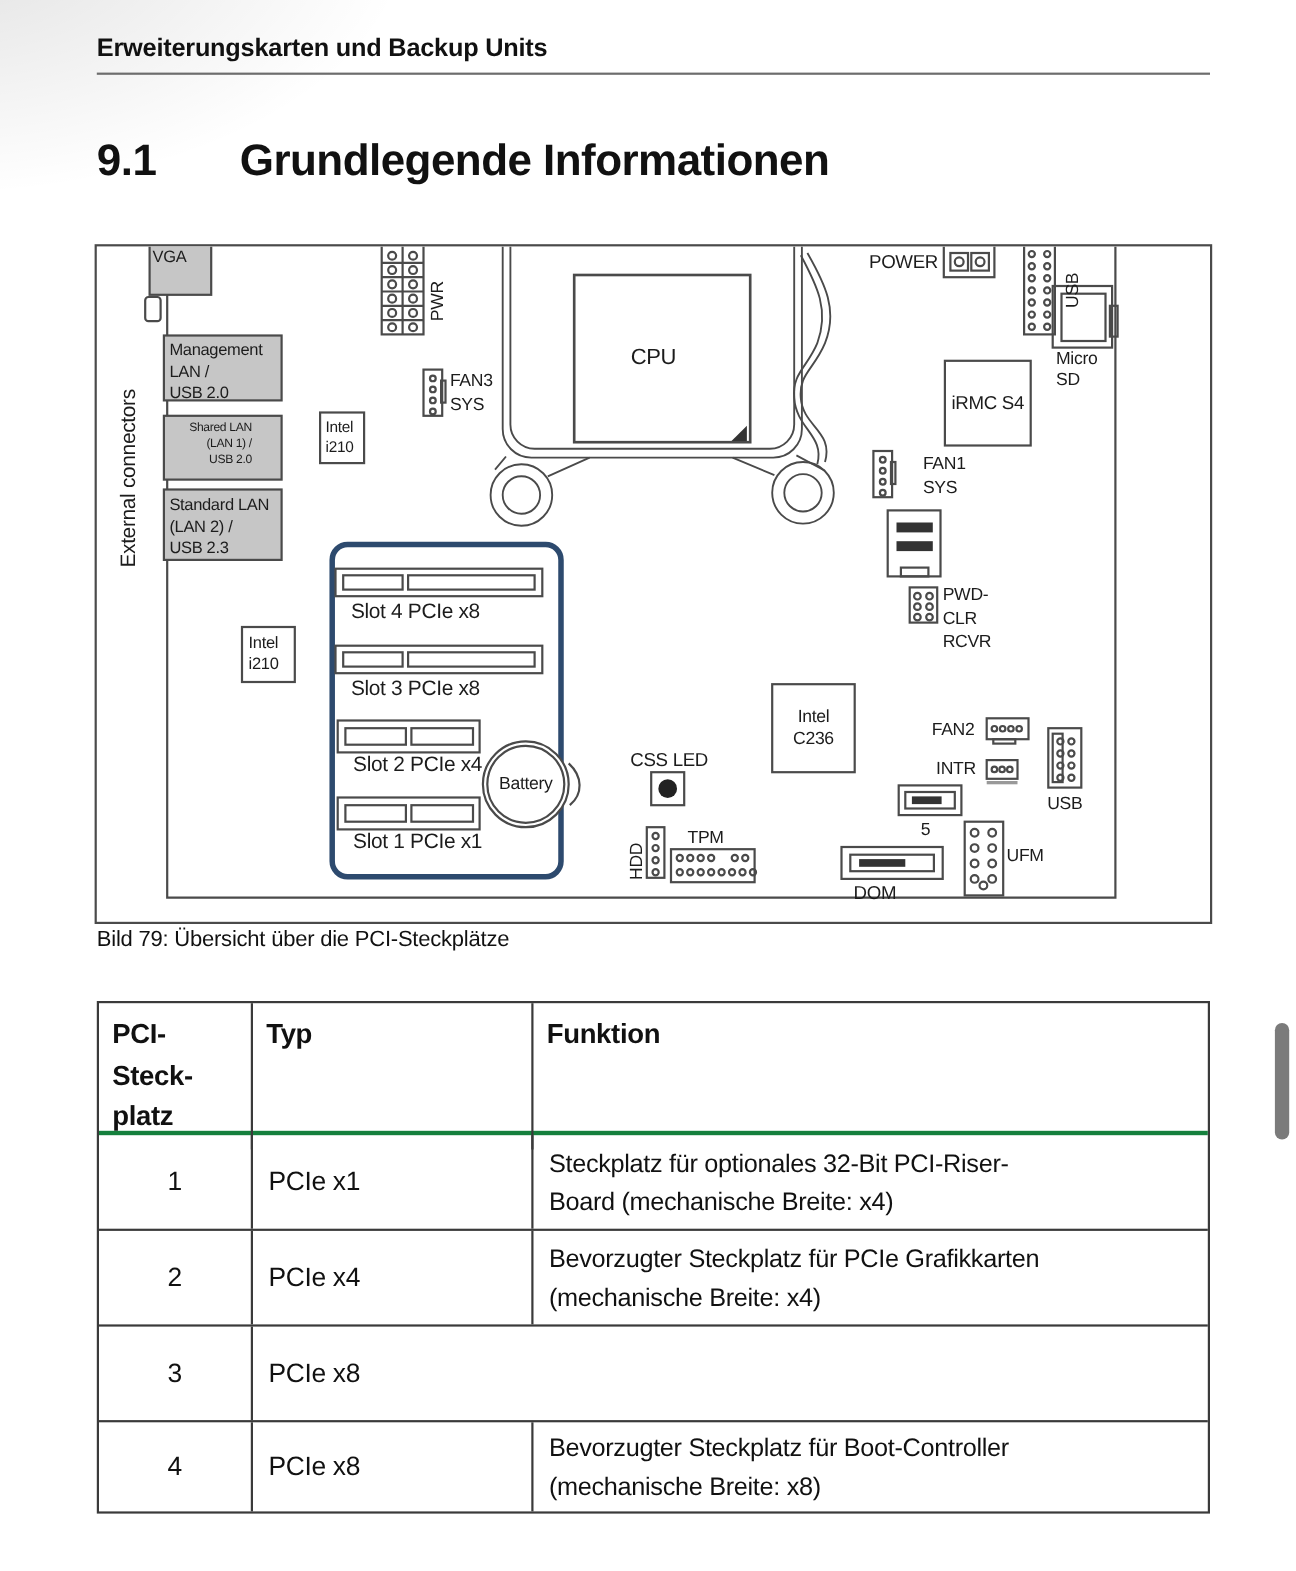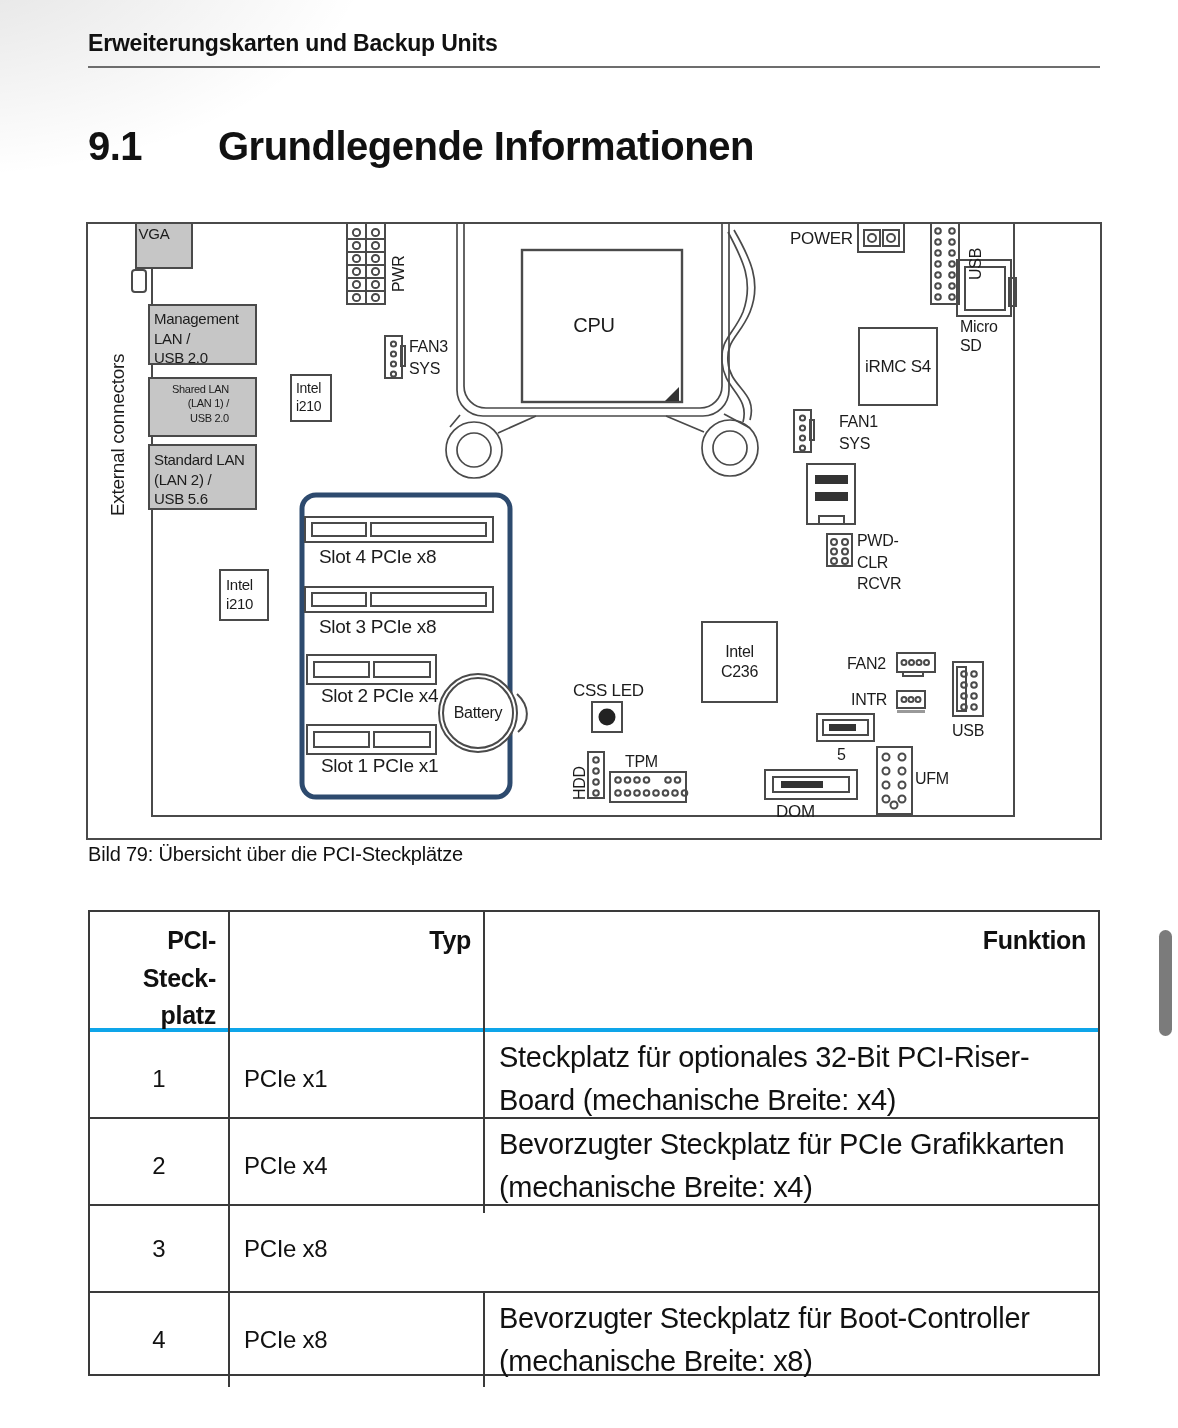--- a/index.html
+++ b/index.html
@@ -19,28 +19,28 @@
   .diagram svg{position:absolute;left:0;top:0;overflow:hidden;}
   .dlabel{position:absolute;font-size:16px;line-height:1.3;letter-spacing:-0.3px;color:#1c1c1c;white-space:pre-line;}
   .rot{transform:rotate(-90deg);transform-origin:0 0;white-space:nowrap;}
   .ctr{text-align:center;}
   .caption{position:absolute;left:88px;top:843px;font-size:20px;letter-spacing:-0.2px;}
   
   .ptable{position:absolute;left:88px;top:910px;width:1012px;border:2px solid #3a3a3a;box-sizing:border-box;}
   .trow{display:grid;grid-template-columns:140px 255px 1fr;}
   .trow > div{border-right:2px solid #3a3a3a;box-sizing:border-box;}
   .trow > div:last-child{border-right:none;}
-  .thead-row{height:116px;border-bottom:4px solid #0ea5e9;text-align:right;}
+  .thead-row{height:116px;border-bottom:4px solid #15803d;}
   .thead-row > div{padding:10px 12px;font-size:25px;font-weight:bold;line-height:1.5;white-space:pre-line;letter-spacing:-0.3px;}
   .tbody-row{height:85px;border-bottom:2px solid #3a3a3a;}
   .tbody-row:last-child{border-bottom:none;height:81px;}
   .cell-slot{display:flex;align-items:center;justify-content:center;font-size:24px;}
   .cell-typ{display:flex;align-items:center;padding-left:14px;font-size:24px;letter-spacing:-0.3px;}
   .cell-funktion{display:flex;flex-direction:column;justify-content:center;padding:4px 14px;
-    font-size:29px;line-height:1.48;white-space:pre-line;letter-spacing:-0.3px;}
+    font-size:23px;line-height:1.48;white-space:pre-line;letter-spacing:-0.3px;}
   .scroll-thumb{position:absolute;left:1159px;top:930px;width:13px;height:106px;border-radius:7px;background:#7b7b7b;}
 </style>
 </head>
 <body>
 
 <div class="corner-shade"></div>
 
 <div class="running-header">Erweiterungskarten und Backup Units</div>
 <div class="header-rule"></div>
 
@@ -311,21 +311,21 @@
   <div class="dlabel rot" style="left:18px;top:292px;font-size:19px;">External connectors</div>
   <div class="dlabel ctr" style="left:48px;top:0;width:36px;font-size:15px;">VGA</div>
   <div class="dlabel" style="left:66px;top:85px;font-size:15px;">Management
 LAN /
 USB 2.0</div>
   <div class="dlabel" style="left:84px;top:158px;font-size:11px;text-align:right;">Shared LAN
 (LAN 1) /
 USB 2.0</div>
   <div class="dlabel" style="left:66px;top:226px;font-size:15px;">Standard LAN
 (LAN 2) /
-USB 5.6</div>
+USB 2.3</div>
   <div class="dlabel" style="left:208px;top:156px;font-size:14px;line-height:1.25;">Intel
 i210</div>
   <div class="dlabel" style="left:138px;top:352px;font-size:15px;line-height:1.25;">Intel
 i210</div>
   <div class="dlabel rot" style="left:301px;top:68px;">PWR</div>
   <div class="dlabel" style="left:321px;top:112px;line-height:1.4;">FAN3
 SYS</div>
   <div class="dlabel ctr" style="left:434px;top:88px;width:144px;font-size:20px;">CPU</div>
   <div class="dlabel" style="left:702px;top:4px;font-size:17px;">POWER</div>
   <div class="dlabel rot" style="left:878px;top:56px;">USB</div>

